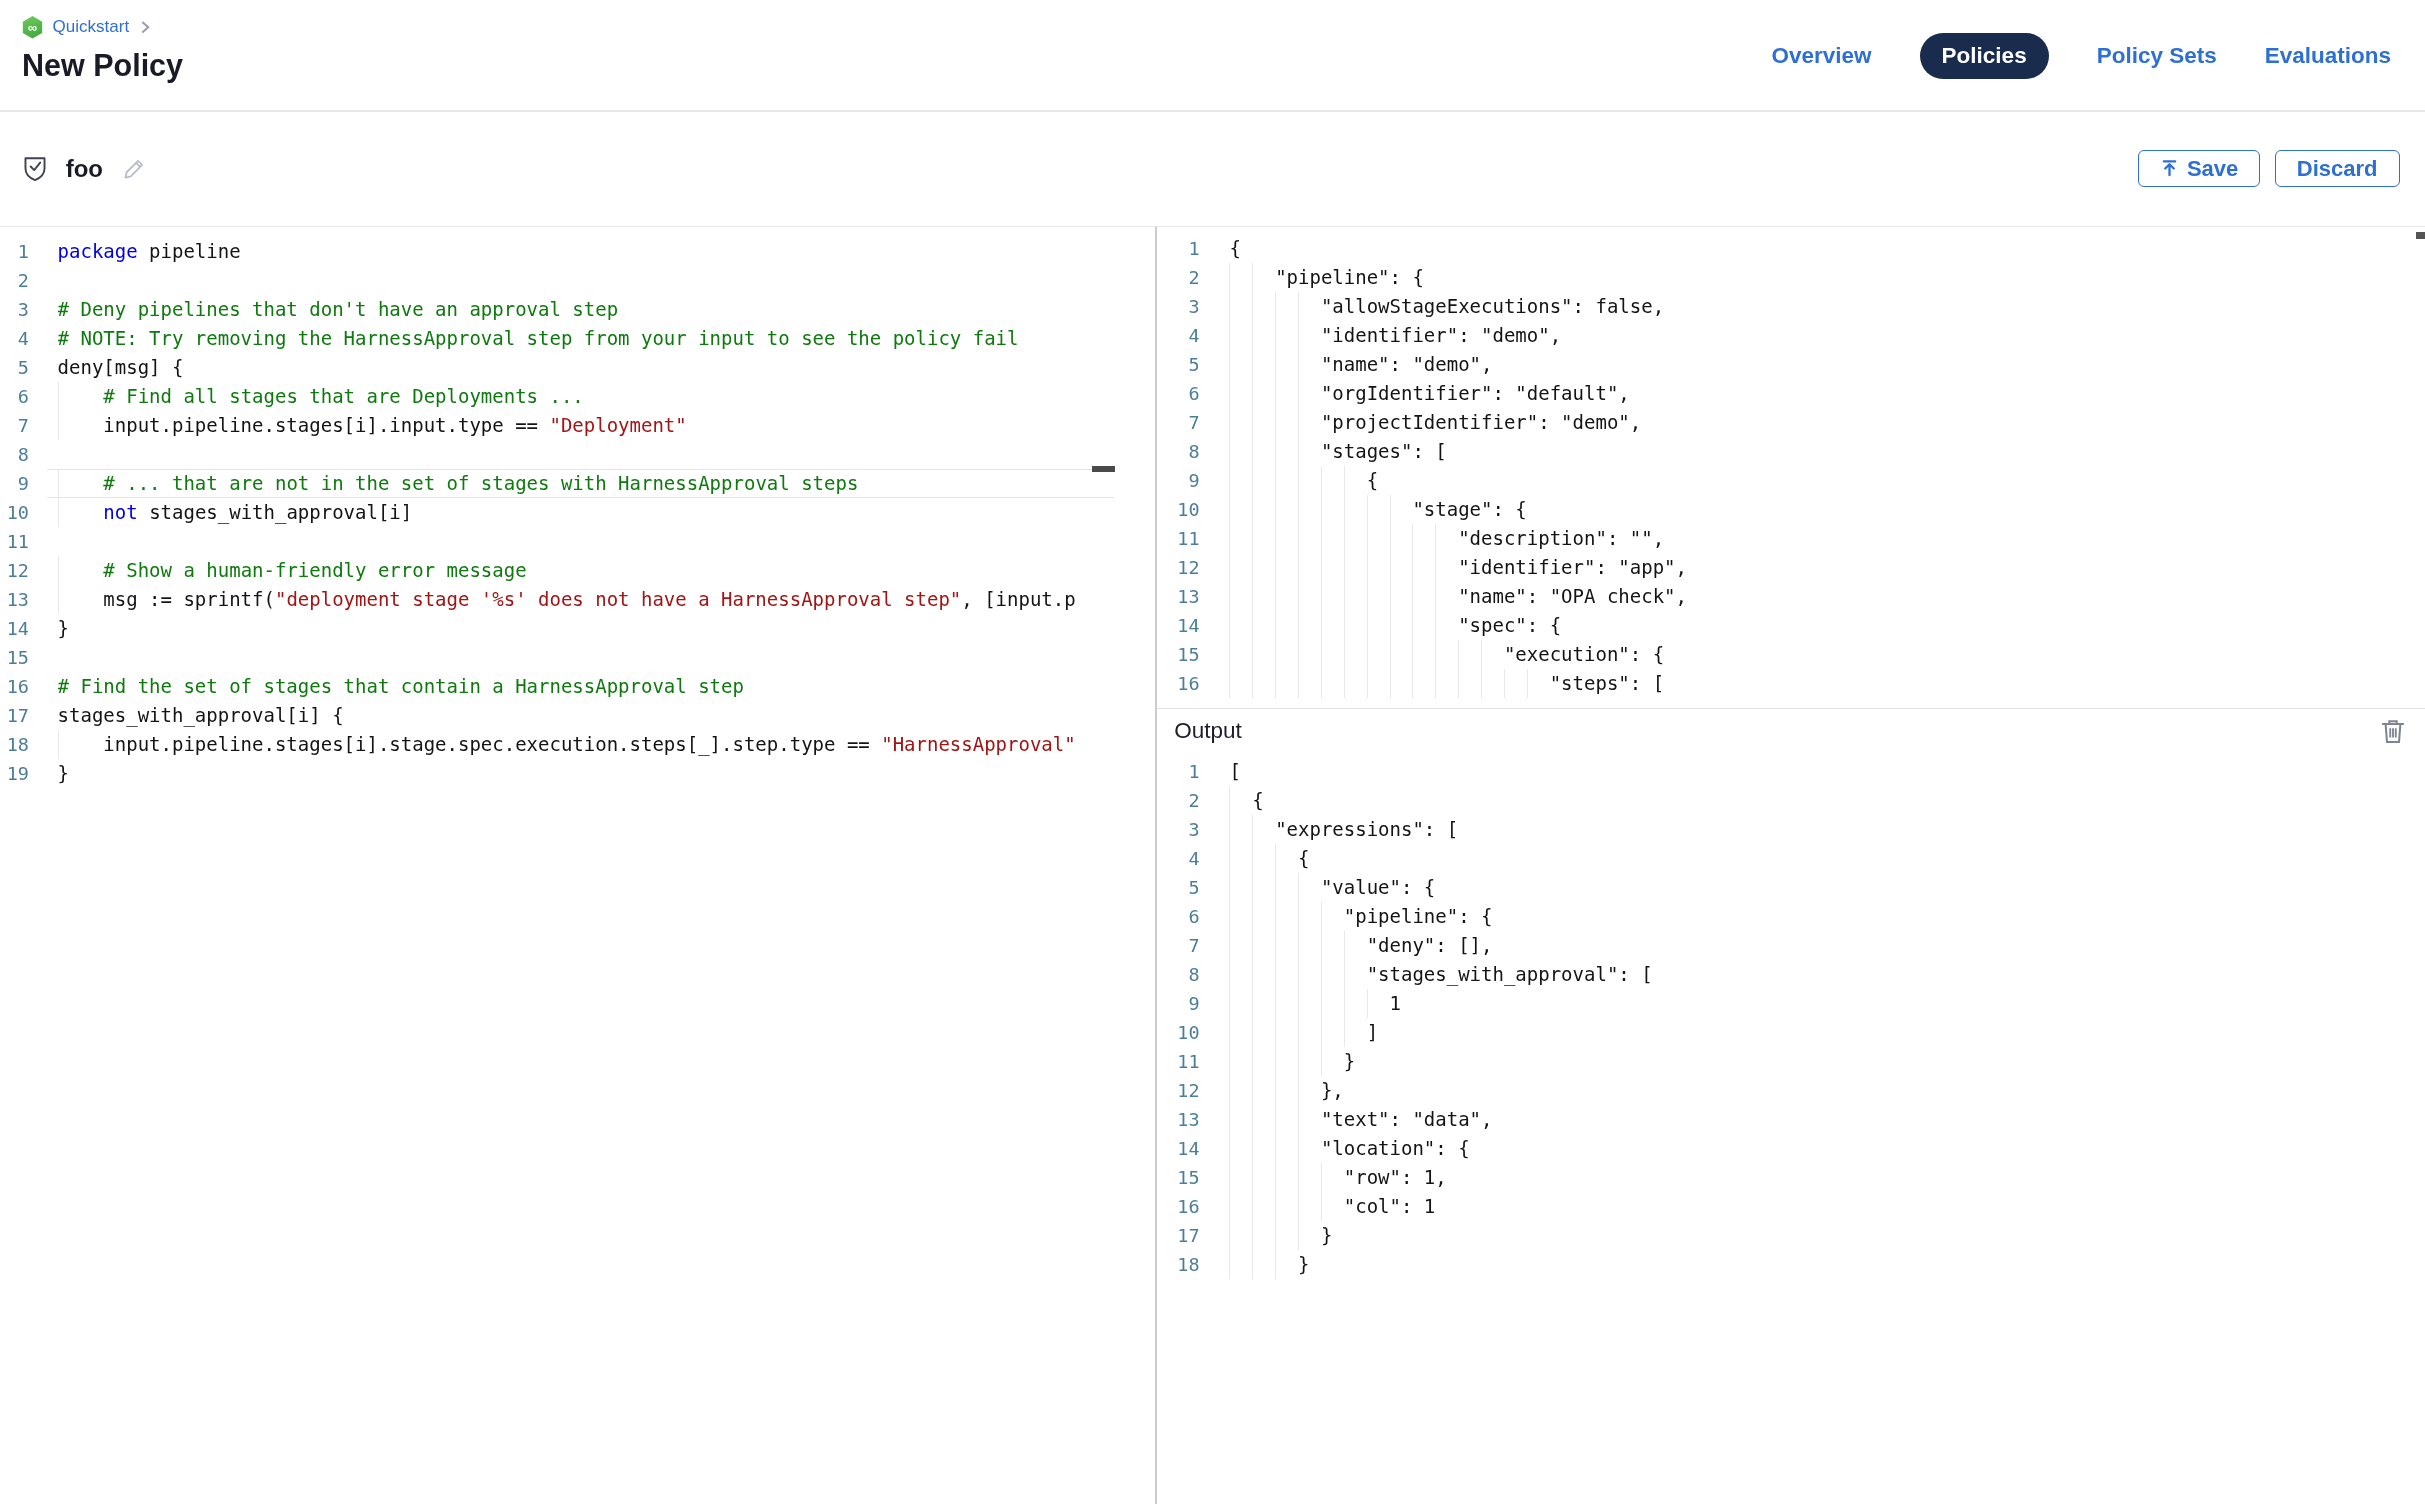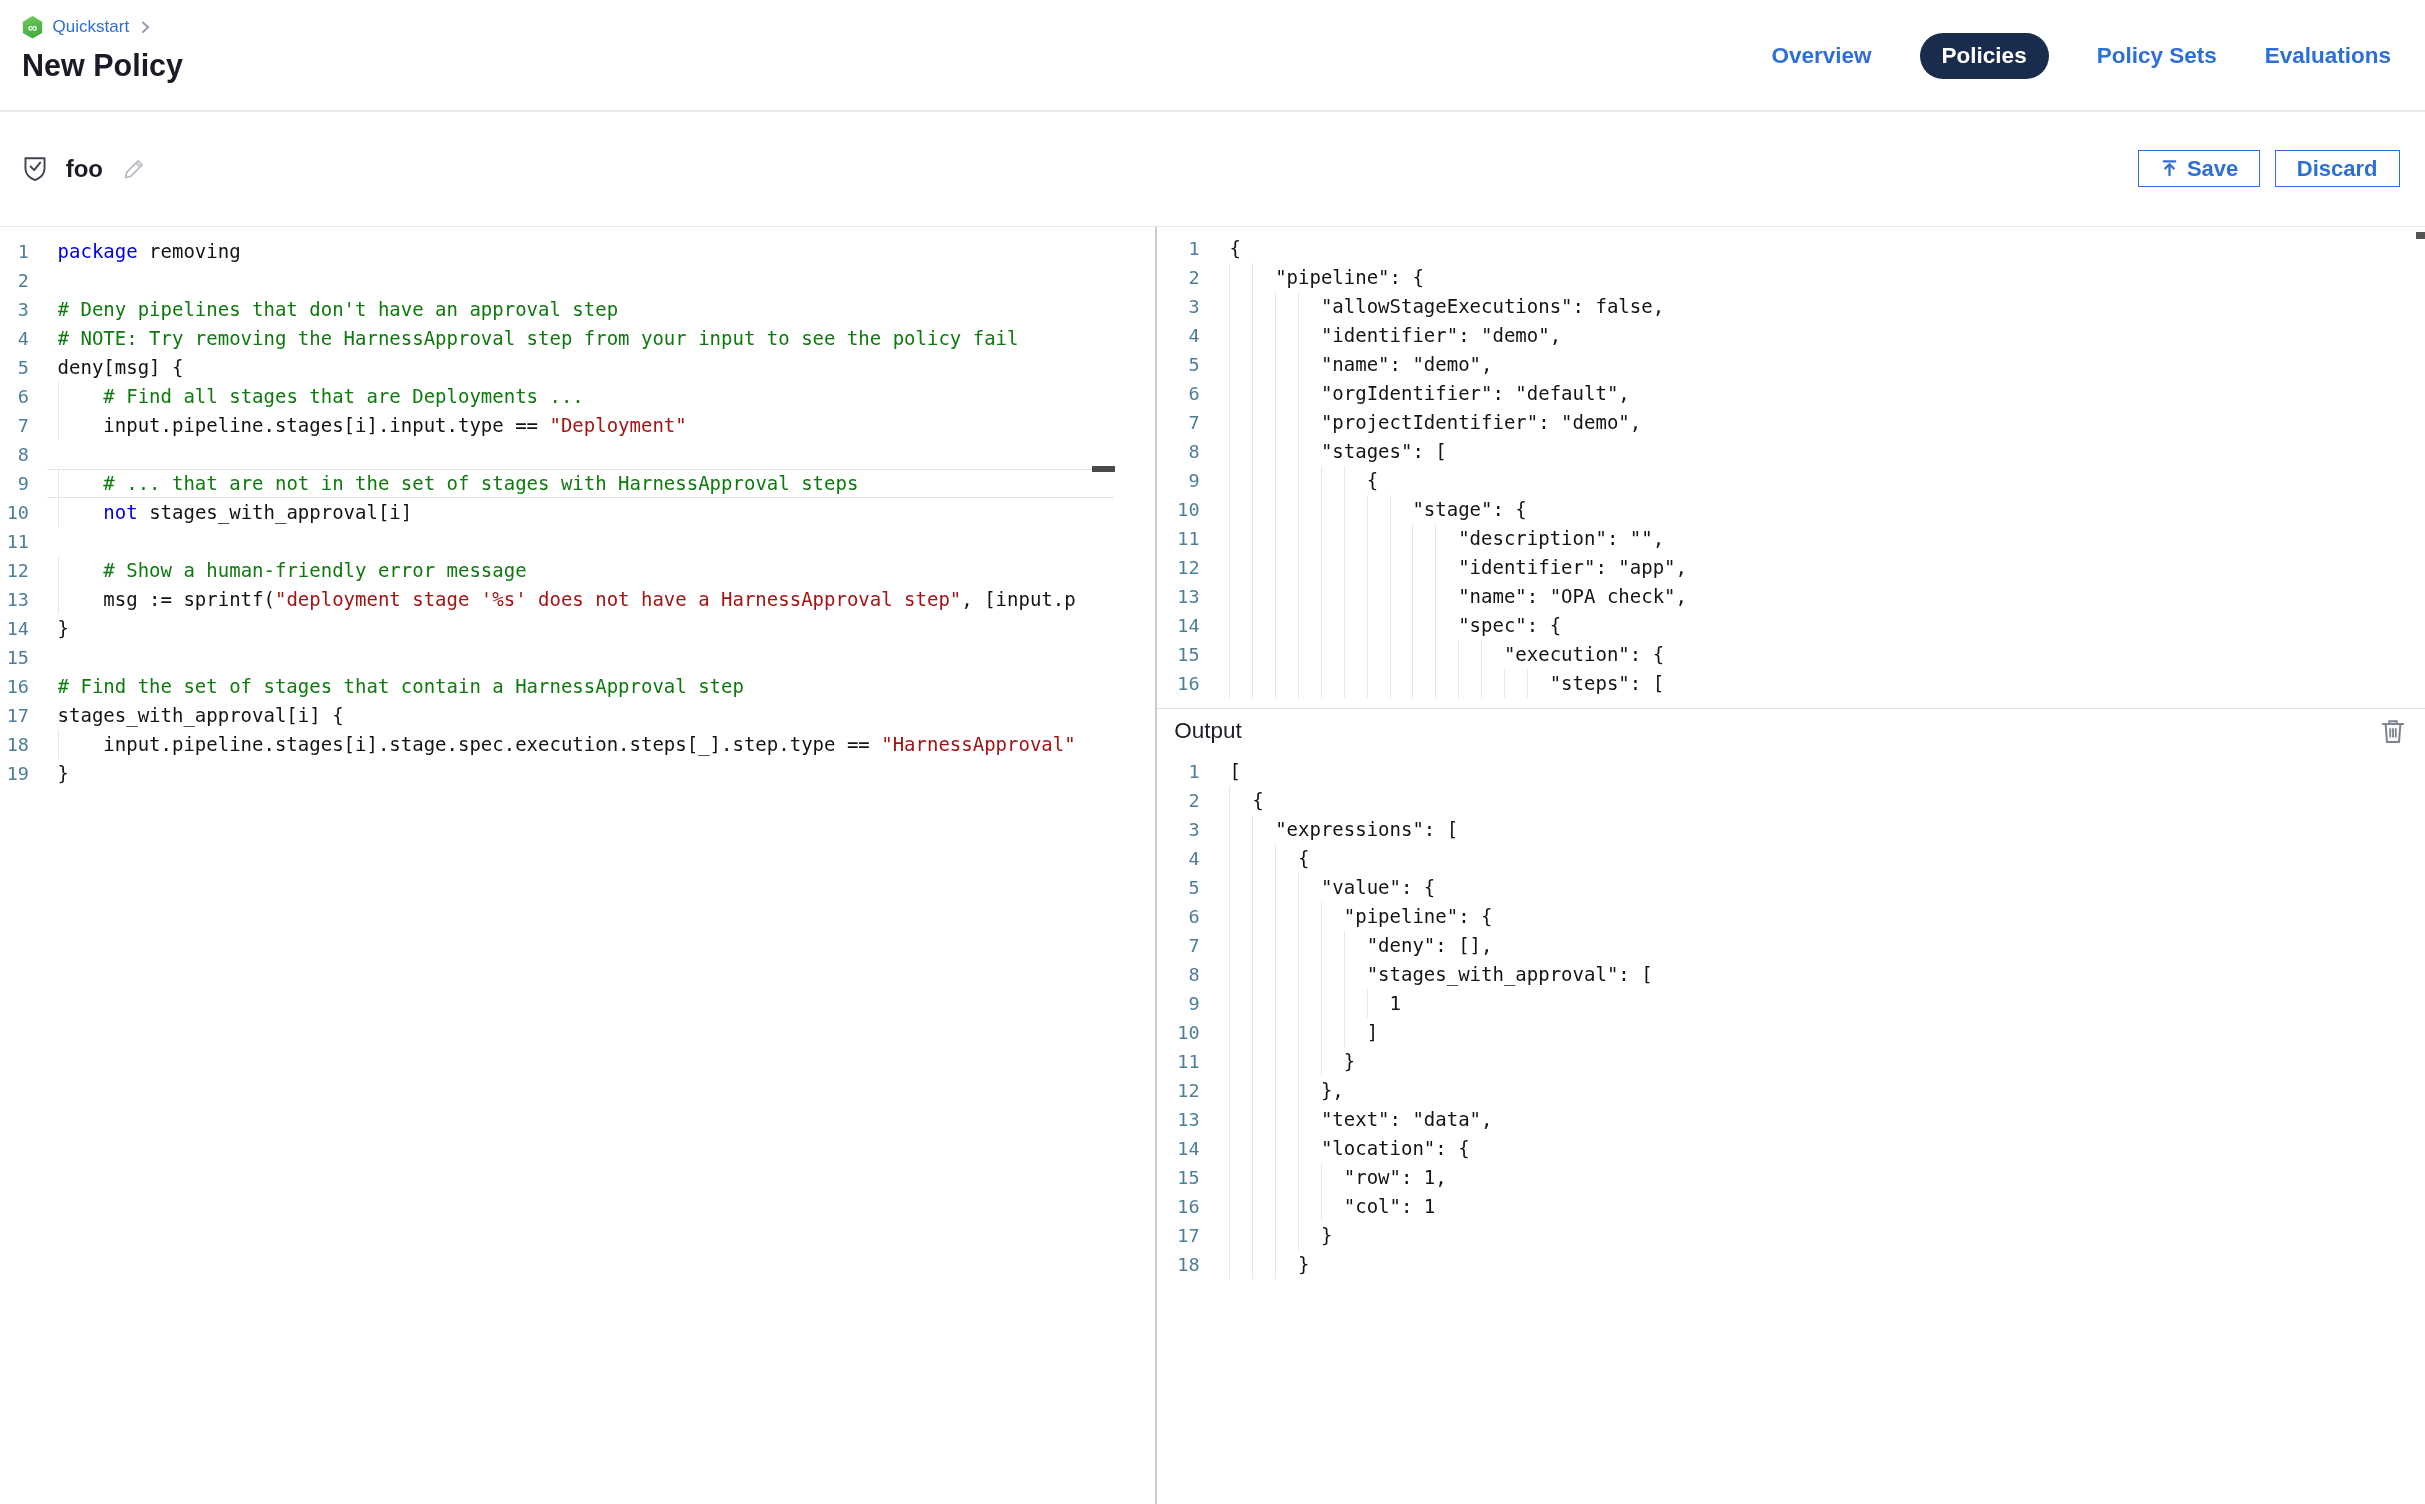--- a/index.html
+++ b/index.html
@@ -24,21 +24,21 @@
 
   .h-divider { height:1.6px; background:#e7e7ec; }
 
   
   .toolbar { height:114px; display:flex; align-items:center; justify-content:space-between; padding:0 26.5px 0 22px; }
   .toolbar-left { display:flex; align-items:center; gap:17.7px; }
   .policy-name { font-size:24px; font-weight:700; color:#1b1b28;text-align:center; }
   .icon-btn { background:none; border:none; cursor:pointer; display:flex; align-items:center; }
   .btn-outline { display:flex; align-items:center; gap:8px; justify-content:center;
     background:#fff; border:1.6px solid var(--accent-blue,#2e6fd4); color:var(--accent-blue,#2e6fd4);
-    font-family:inherit; font-size:22px; font-weight:600; border-radius:0; height:37px; padding:0 21px; cursor:pointer; }
+    font-family:inherit; font-size:22px; font-weight:600; border-radius:6px; height:37px; padding:0 21px; cursor:pointer; }
   .toolbar-right { display:flex; gap:14.5px; }
 
   
   .main { flex:1; display:flex; min-height:0; }
   .left-editor { width:1155px; flex:0 0 auto; padding-top:9.6px; overflow:hidden; position:relative; background:#fff; }
   .v-divider { width:1.6px; background:#cbccd2; flex:0 0 auto; }
   .right-panel { flex:1; display:flex; flex-direction:column; min-width:0; }
 
   
   .code-row { display:flex; height:29px; line-height:29px; position:relative;
@@ -141,21 +141,21 @@
         <span>Discard</span>
       </button>
     </div>
   </div>
 
   <div class="h-divider"></div>
 
   <div class="main">
 
     <div class="left-editor">
-        <div class="code-row"><span class="ln">1</span><span class="code-text"><span class="c-kw">package</span><span class="c-tx"> removing</span></span></div>
+        <div class="code-row"><span class="ln">1</span><span class="code-text"><span class="c-kw">package</span><span class="c-tx"> pipeline</span></span></div>
         <div class="code-row"><span class="ln">2</span><span class="code-text"></span></div>
         <div class="code-row"><span class="ln">3</span><span class="code-text"><span class="c-cm"># Deny pipelines that don't have an approval step</span></span></div>
         <div class="code-row"><span class="ln">4</span><span class="code-text"><span class="c-cm"># NOTE: Try removing the HarnessApproval step from your input to see the policy fail</span></span></div>
         <div class="code-row"><span class="ln">5</span><span class="code-text"><span class="c-tx">deny[msg] {</span></span></div>
         <div class="code-row"><span class="ln">6</span><span class="code-text"><i class="guide" style="left: 0ch;"></i><span class="c-tx">    </span><span class="c-cm"># Find all stages that are Deployments ...</span></span></div>
         <div class="code-row"><span class="ln">7</span><span class="code-text"><i class="guide" style="left: 0ch;"></i><span class="c-tx">    input.pipeline.stages[i].input.type == </span><span class="c-st">"Deployment"</span></span></div>
         <div class="code-row"><span class="ln">8</span><span class="code-text"></span></div>
         <div class="code-row current"><span class="ln">9</span><span class="code-text"><i class="guide" style="left: 0ch;"></i><span class="c-tx">    </span><span class="c-cm"># ... that are not in the set of stages with HarnessApproval steps</span></span><i class="cur-ov"></i></div>
         <div class="code-row"><span class="ln">10</span><span class="code-text"><i class="guide" style="left: 0ch;"></i><span class="c-tx">    </span><span class="c-kw">not</span><span class="c-tx"> stages_with_approval[i]</span></span></div>
         <div class="code-row"><span class="ln">11</span><span class="code-text"></span></div>

